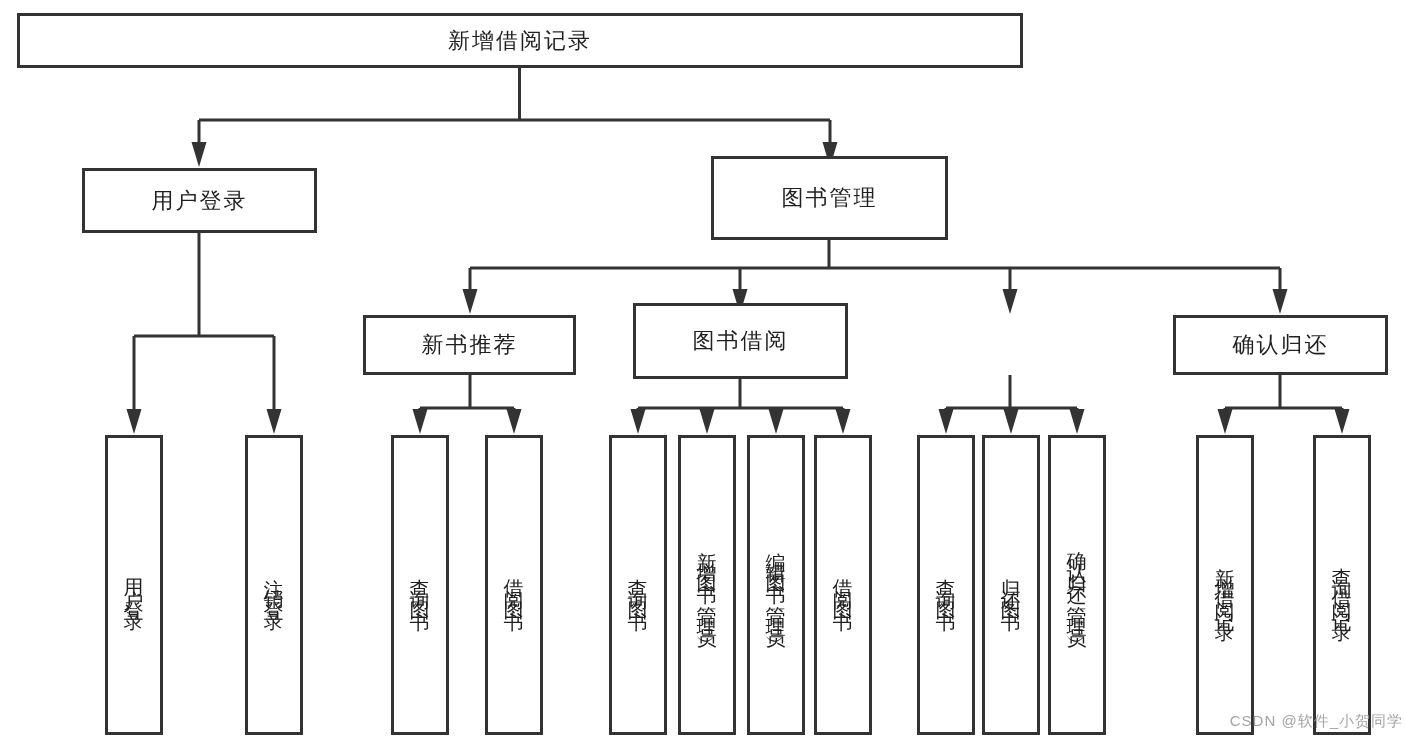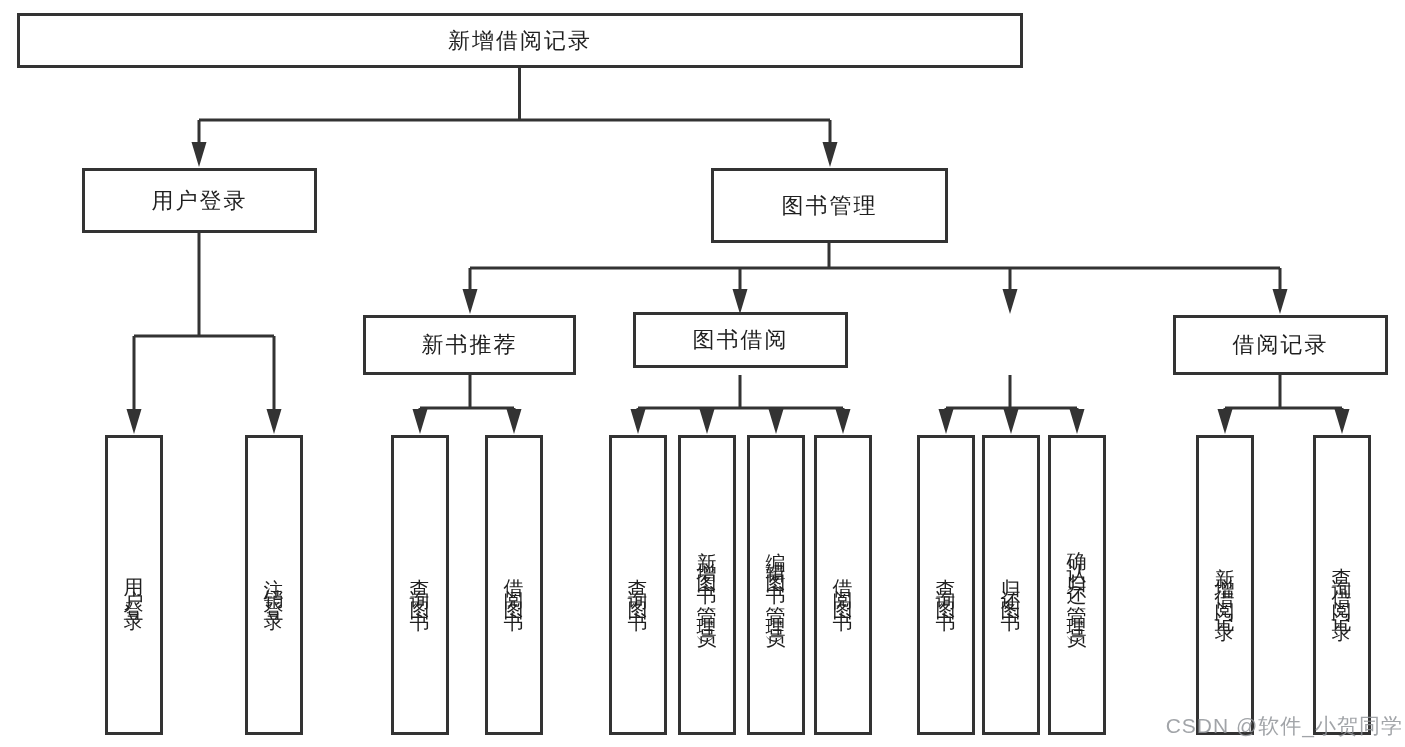--- a/index.html
+++ b/index.html
@@ -48,21 +48,21 @@
     writing-mode: vertical-rl;
     text-orientation: mixed;
     font-size: 20px;
     letter-spacing: 11px;
     line-height: 1;
   }
   .watermark {
     position: absolute;
     right: 2px;
     top: 712px;
-    font-size: 21px;
+    font-size: 15px;
     letter-spacing: 1px;
     color: rgba(145, 148, 153, 0.85);
     z-index: 10;
     white-space: nowrap;
   }
 </style>
 </head>
 <body>
 
 <div class="canvas">
@@ -120,25 +120,25 @@
       M938.5 409 L953.5 409 L946 434 Z
       M1003.5 409 L1018.5 409 L1011 434 Z
       M1069.5 409 L1084.5 409 L1077 434 Z
       M1217.5 409 L1232.5 409 L1225 434 Z
       M1334.5 409 L1349.5 409 L1342 434 Z"></path>
   </svg>
 
   <div class="box" style="left:17px;top:13px;width:1006px;height:55px">新增借阅记录</div>
 
   <div class="box" style="left:82px;top:168px;width:235px;height:65px">用户登录</div>
-  <div class="box" style="left:711px;top:168px;width:237px;height:75px">图书管理</div>
+  <div class="box" style="left:711px;top:156px;width:237px;height:84px">图书管理</div>
 
   <div class="box" style="left:363px;top:315px;width:213px;height:60px">新书推荐</div>
-  <div class="box" style="left:633px;top:312px;width:215px;height:56px">图书借阅</div>
-  <div class="box" style="left:1173px;top:315px;width:215px;height:60px">借阅记录</div>
+  <div class="box" style="left:633px;top:303px;width:215px;height:76px">图书借阅</div>
+  <div class="box" style="left:1173px;top:315px;width:215px;height:60px">确认归还</div>
 
   <div class="box vbox" style="left:105px;top:435px;width:58px;height:300px">用户登录</div>
   <div class="box vbox" style="left:245px;top:435px;width:58px;height:300px">注销登录</div>
 
   <div class="box vbox" style="left:391px;top:435px;width:58px;height:300px">查询图书</div>
   <div class="box vbox" style="left:485px;top:435px;width:58px;height:300px">借阅图书</div>
 
   <div class="box vbox" style="left:609px;top:435px;width:58px;height:300px">查询图书</div>
   <div class="box vbox" style="left:678px;top:435px;width:58px;height:300px">新增图书（管理员）</div>
   <div class="box vbox" style="left:747px;top:435px;width:58px;height:300px">编辑图书（管理员）</div>

